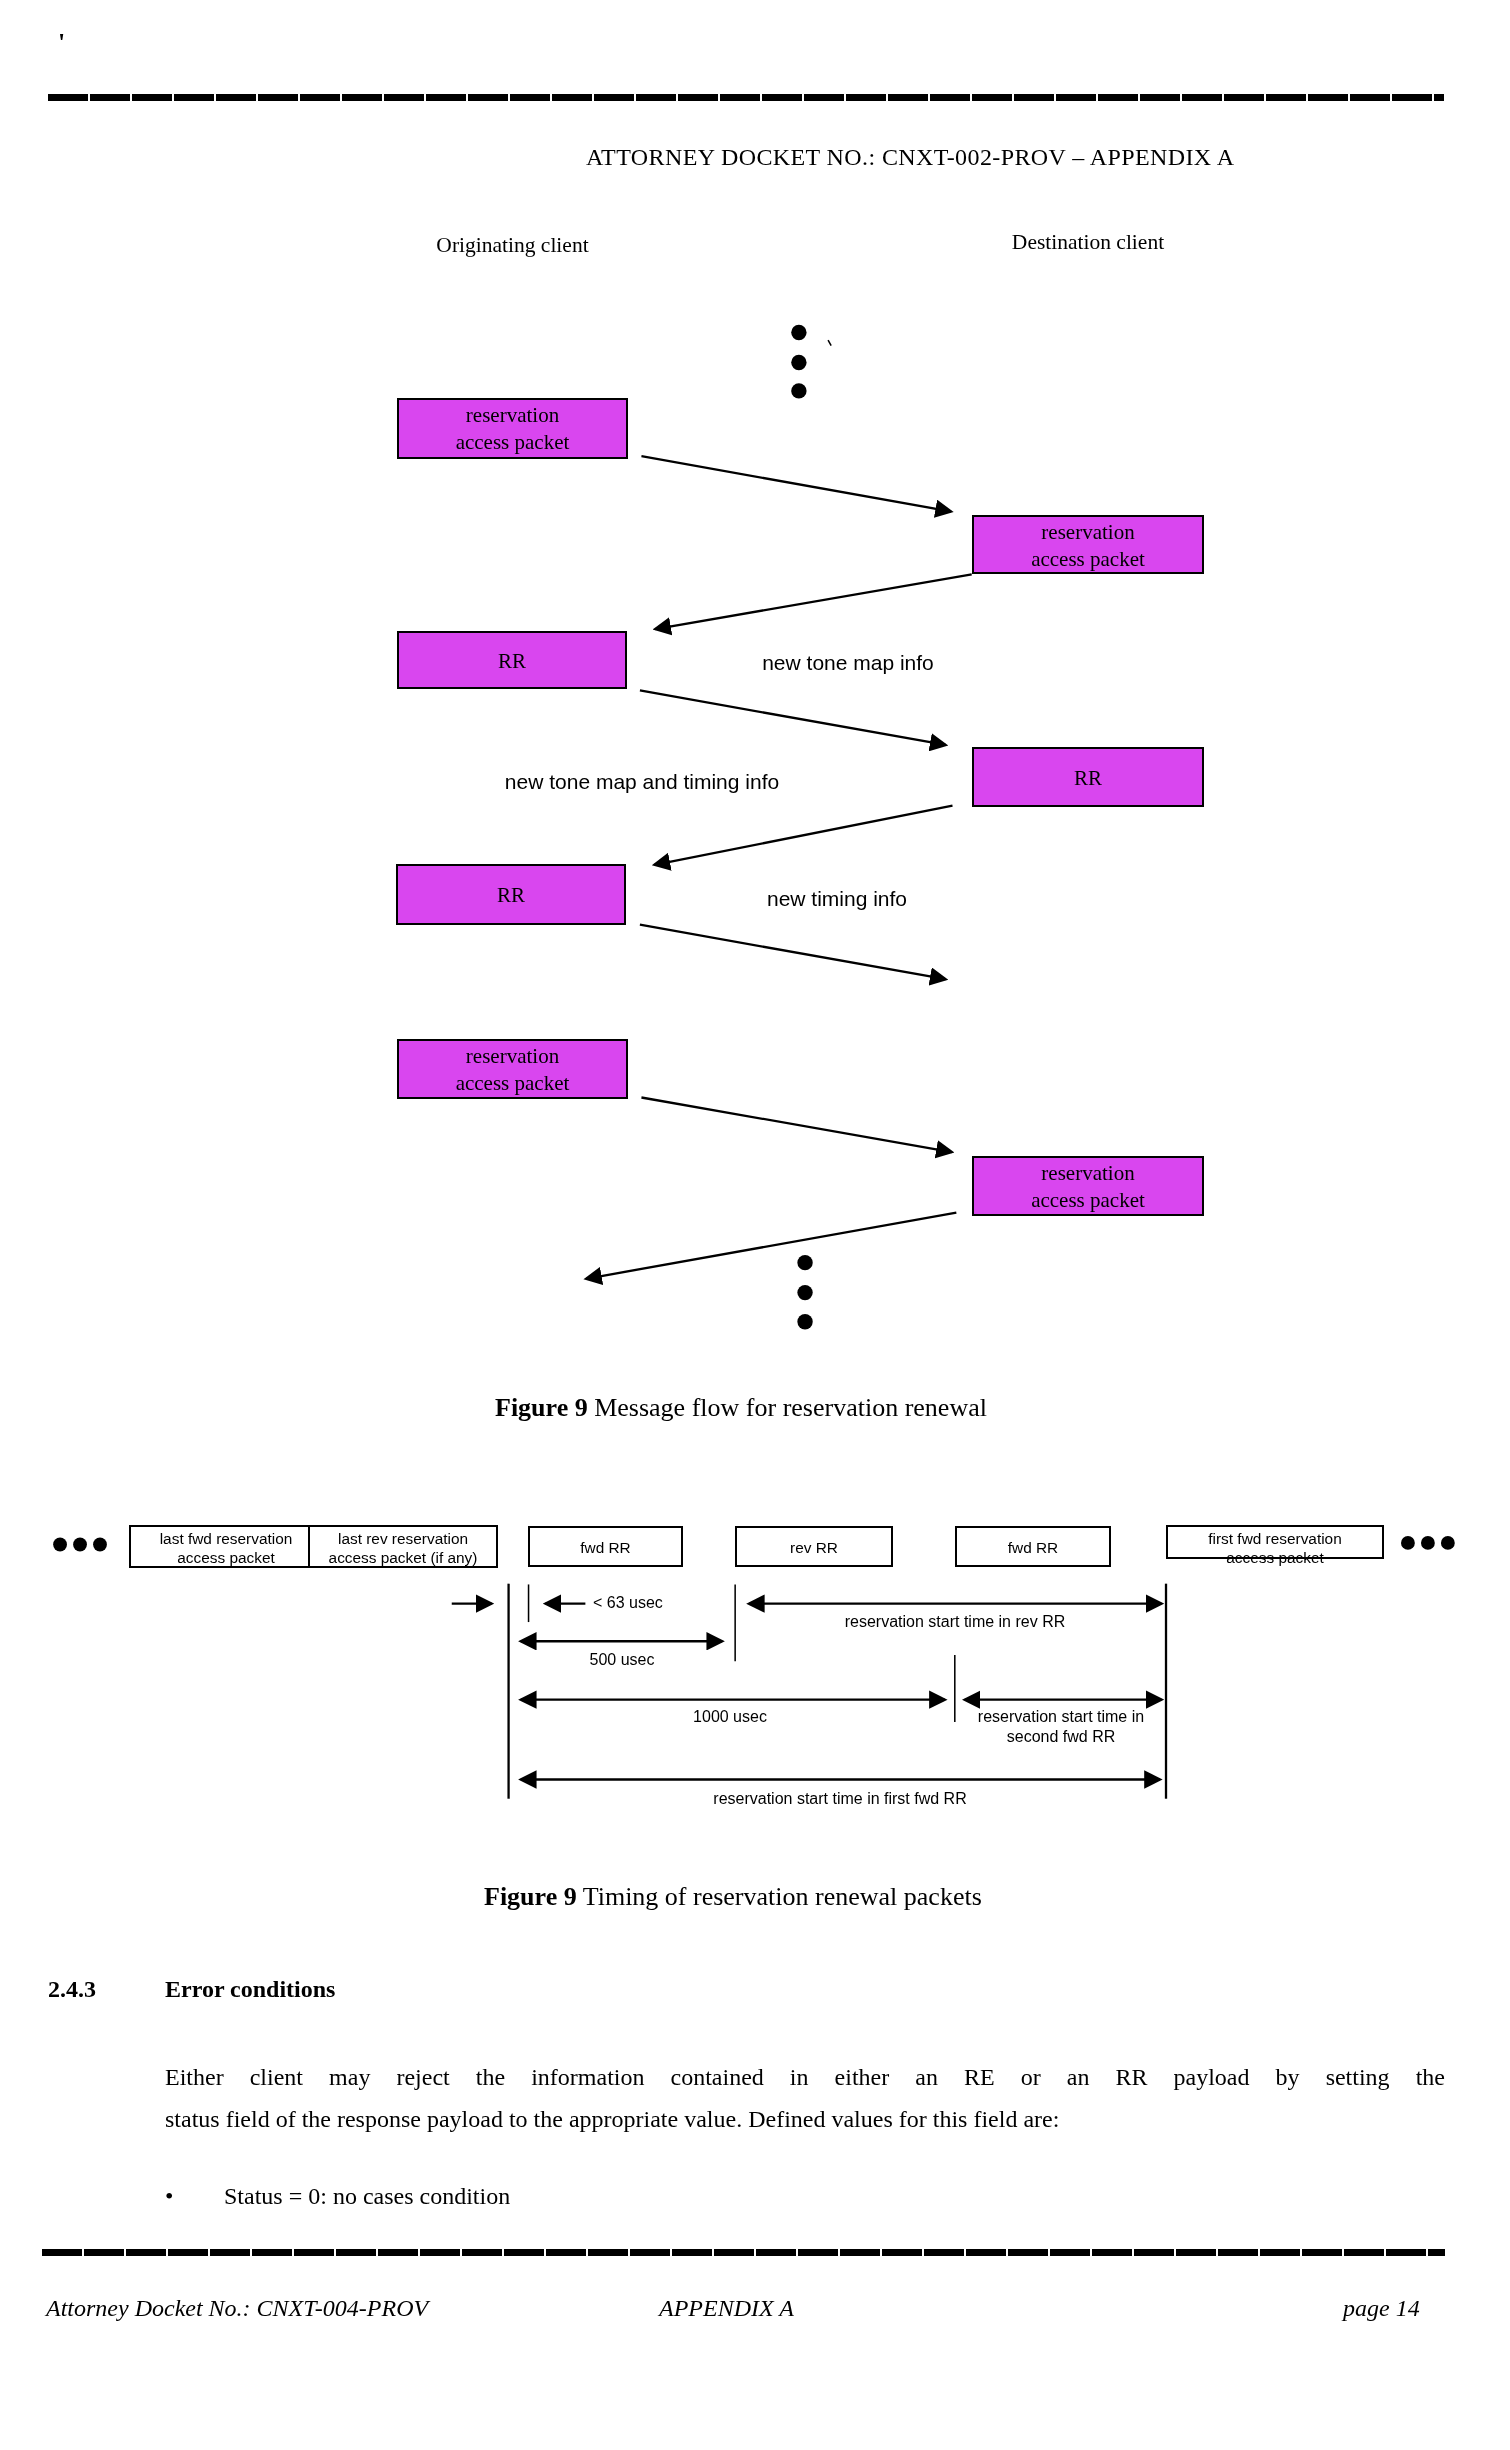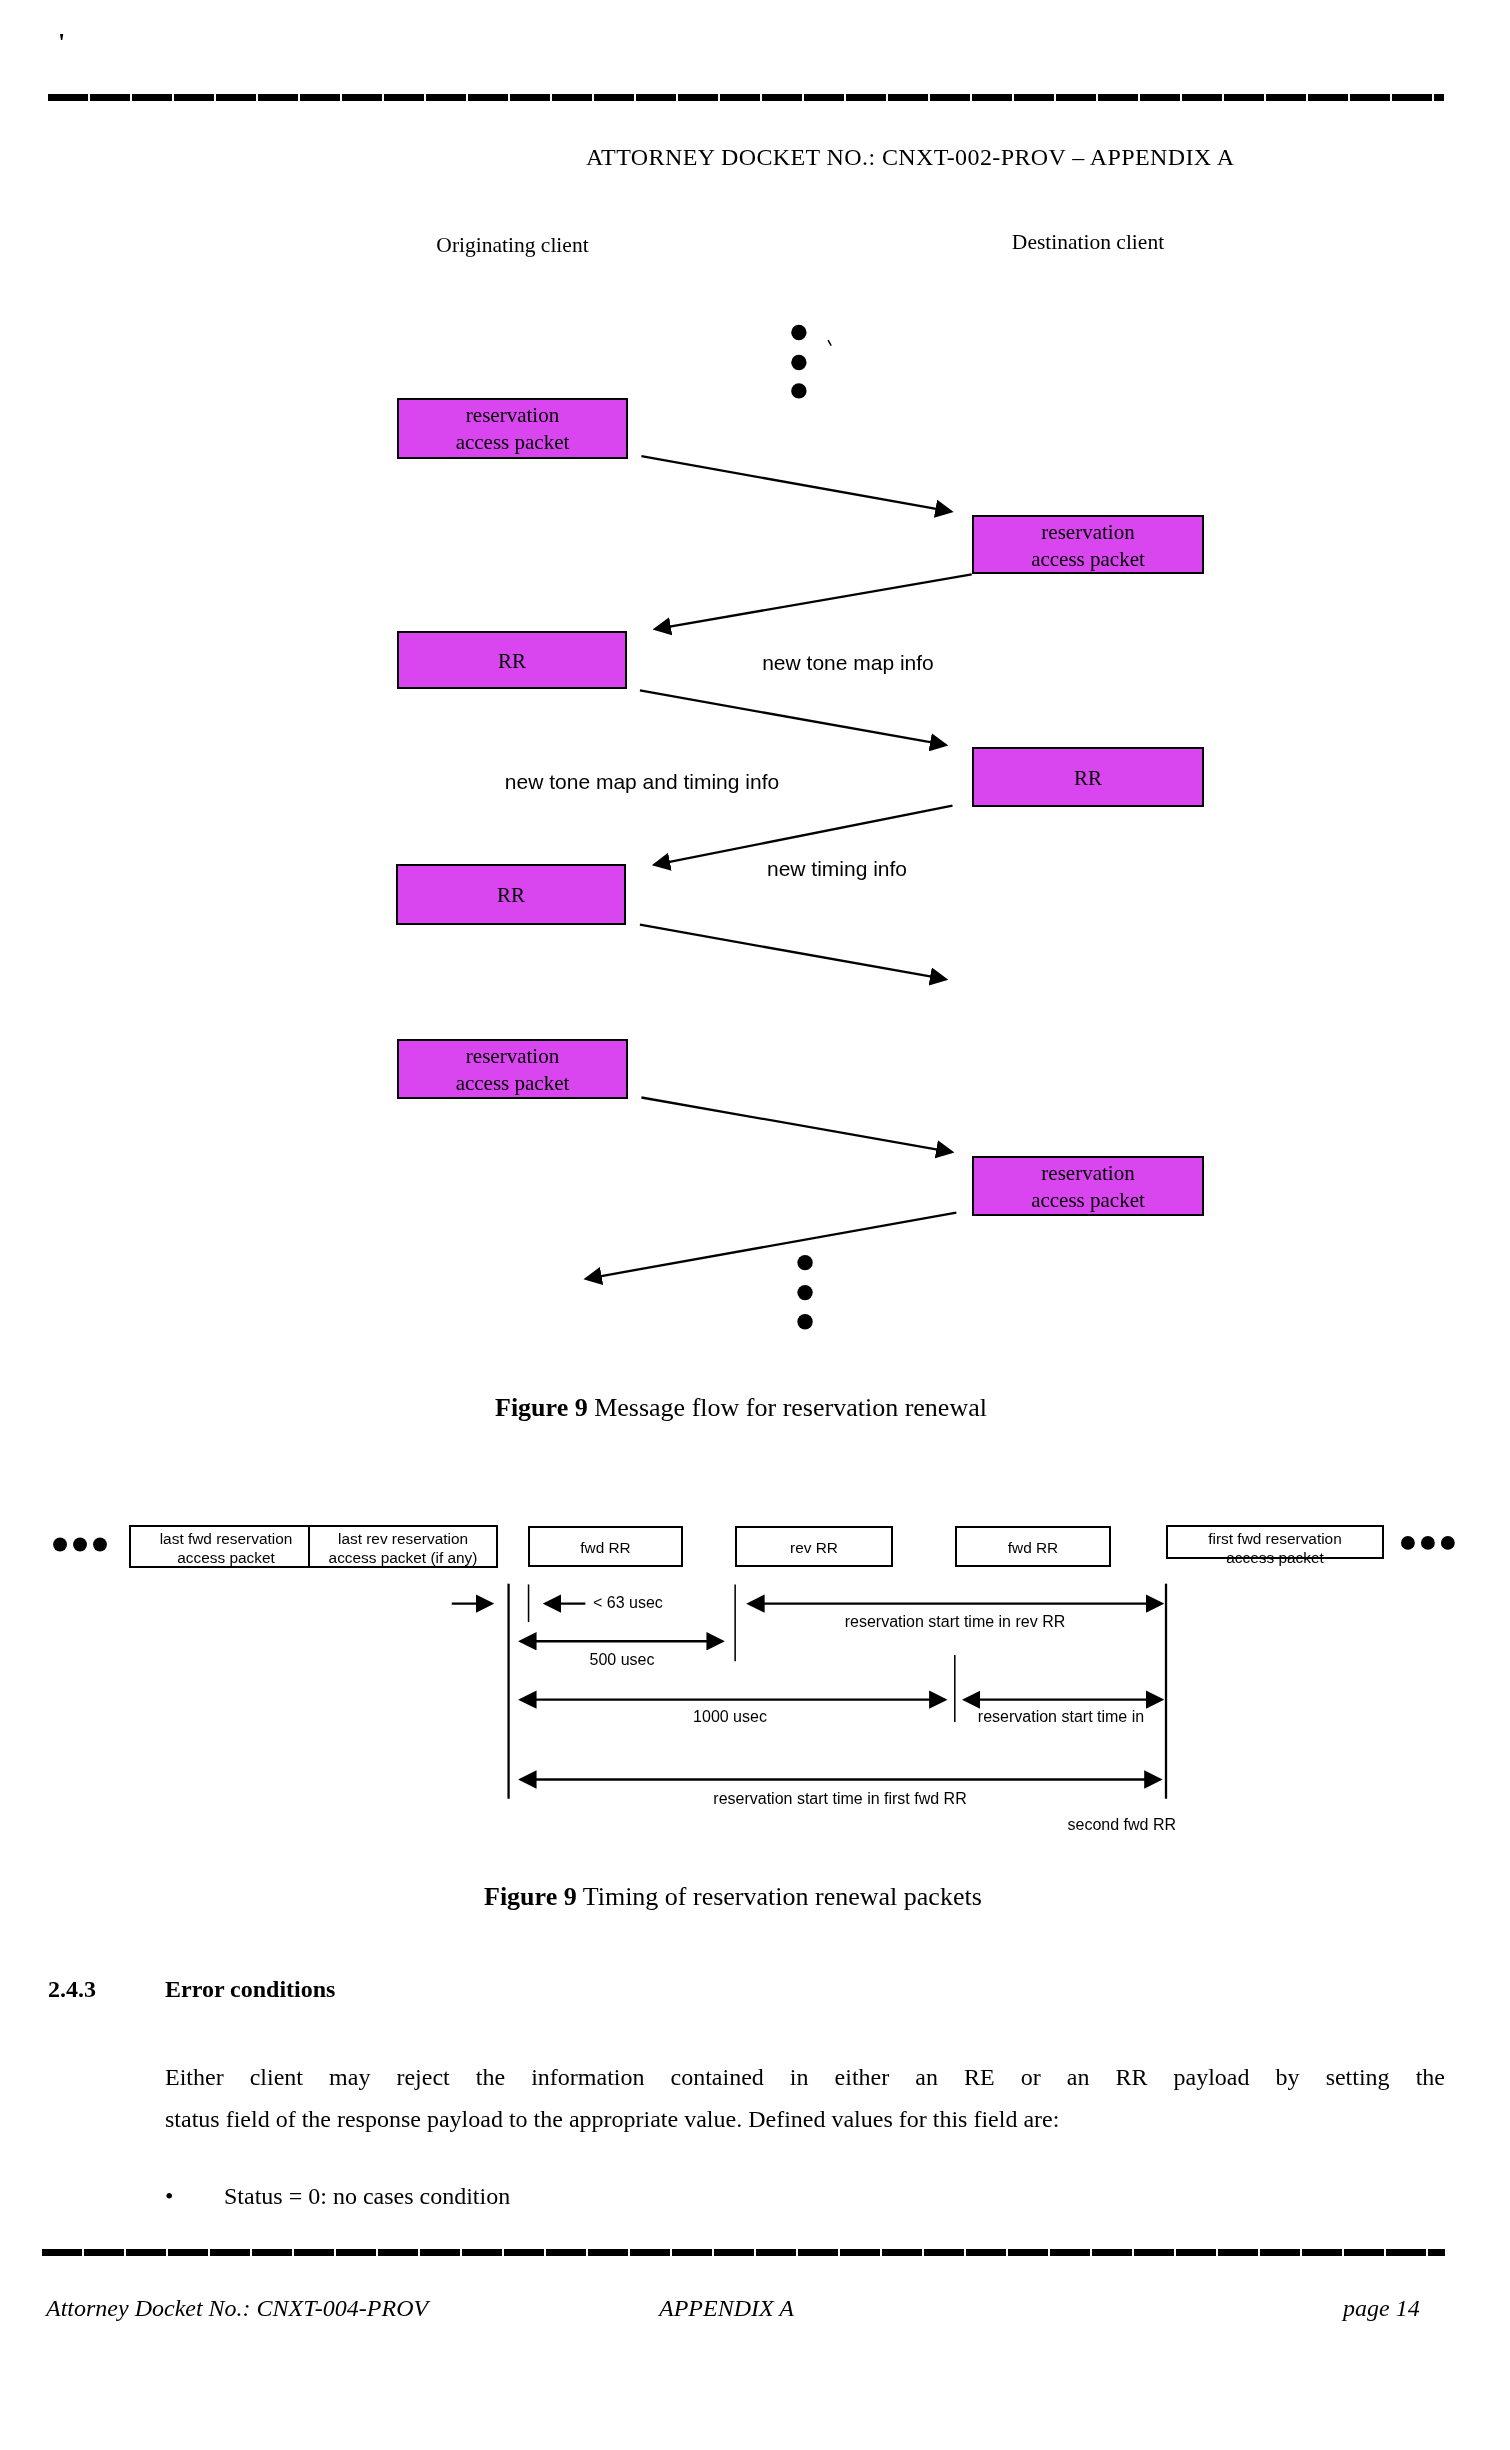--- a/index.html
+++ b/index.html
@@ -84,21 +84,21 @@
     <div>reservation</div>
     <div>access packet</div>
   </div>
   <div class="abs f9box" style="left:972px; top:1156px; width:232px; height:60px;">
     <div>reservation</div>
     <div>access packet</div>
   </div>
 
   <div class="abs f9lbl" style="left:733px; top:651px; width:230px;">new tone map info</div>
   <div class="abs f9lbl" style="left:469px; top:770px; width:346px;">new tone map and timing info</div>
-  <div class="abs f9lbl" style="left:722px; top:857px; width:230px;">new timing info</div>
+  <div class="abs f9lbl" style="left:722px; top:887px; width:230px;">new timing info</div>
 
   <div class="abs caption" style="left:495px; top:1393px;">
     <b>Figure 9</b><span> Message flow for reservation renewal</span>
   </div>
 
   <div class="abs f10box" style="left:129px; top:1525px; width:194px; height:43px;">
     <div>last fwd reservation</div>
     <div>access packet</div>
   </div>
   <div class="abs f10box" style="left:308px; top:1525px; width:190px; height:43px;">
@@ -117,21 +117,21 @@
   <div class="abs f10box" style="left:1166px; top:1525px; width:218px; height:34px;">
     <div>first fwd reservation</div>
     <div>access packet</div>
   </div>
 
   <div class="abs f10lbl" style="left:593px; top:1594px;">&lt; 63 usec</div>
   <div class="abs f10lbl" style="left:813px; top:1613px; width:284px; text-align:center;">reservation start time in rev RR</div>
   <div class="abs f10lbl" style="left:545px; top:1651px; width:154px; text-align:center;">500 usec</div>
   <div class="abs f10lbl" style="left:653px; top:1708px; width:154px; text-align:center;">1000 usec</div>
   <div class="abs f10lbl" style="left:946px; top:1708px; width:230px; text-align:center;">reservation start time in</div>
-  <div class="abs f10lbl" style="left:946px; top:1816px; width:230px; text-align:right;">second fwd RR</div>
+  <div class="abs f10lbl" style="left:946px; top:1728px; width:230px; text-align:center;">second fwd RR</div>
   <div class="abs f10lbl" style="left:648px; top:1790px; width:384px; text-align:center;">reservation start time in first fwd RR</div>
 
   <div class="abs caption" style="left:484px; top:1882px;">
     <b>Figure 9</b><span> Timing of reservation renewal packets</span>
   </div>
 
   <div class="abs bodytext" style="left:48px; top:1974px; font-weight:bold;">2.4.3</div>
   <div class="abs bodytext" style="left:165px; top:1974px; font-weight:bold;">Error conditions</div>
 
   <div class="abs bodytext just" style="left:165px; top:2062px; width:1280px;">Either client may reject the information contained in either an RE or an RR payload by setting the</div>

